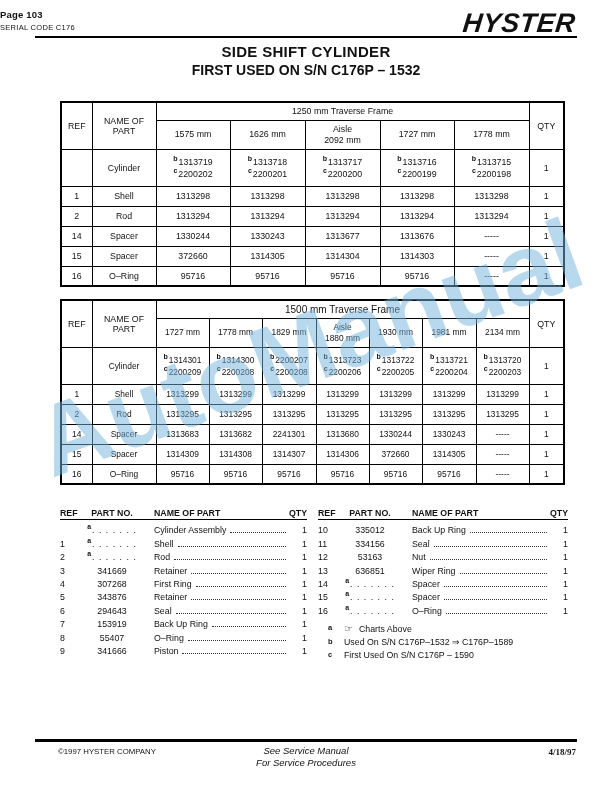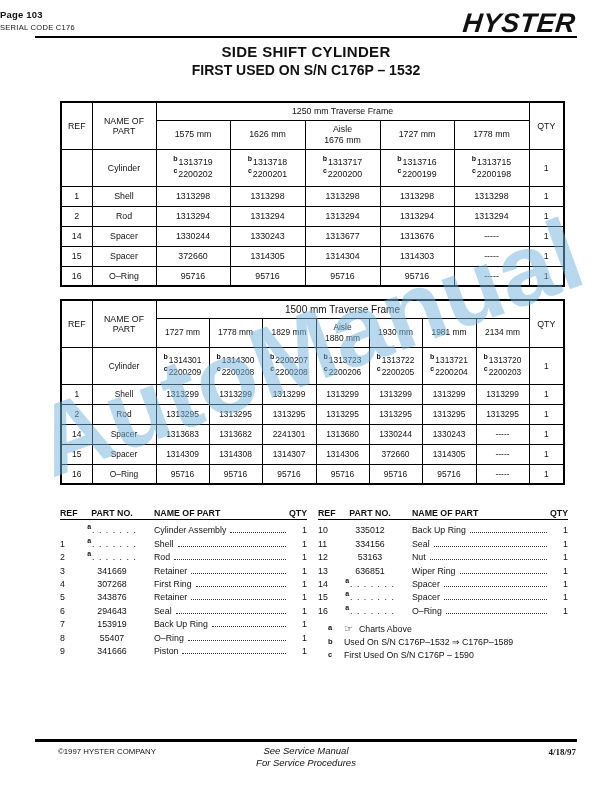--- a/index.html
+++ b/index.html
@@ -98,21 +98,21 @@
     <tbody>
         <tr class="group-row">
       <th rowspan="2">REF</th>
       <th rowspan="2">NAME OF PART</th>
       <th colspan="5">1250 mm Traverse Frame</th>
       <th rowspan="2">QTY</th>
     </tr>
     <tr class="sub-row">
       <td class="subhdr">1575 mm</td>
       <td class="subhdr">1626 mm</td>
-      <td class="subhdr"><span>Aisle</span><br><span>1676 mm</span></td>
+      <td class="subhdr"><span>Aisle</span><br><span>2092 mm</span></td>
       <td class="subhdr">1727 mm</td>
       <td class="subhdr">1778 mm</td>
     </tr>
     <tr class="cyl-row">
       <td></td>
       <td>Cylinder</td>
       <td class="cyl-cell">
         <div class="ln"><sup class="fk">b</sup><span>1313719</span></div>
         <div class="ln"><sup class="fk">c</sup><span>2200202</span></div>
       </td>

